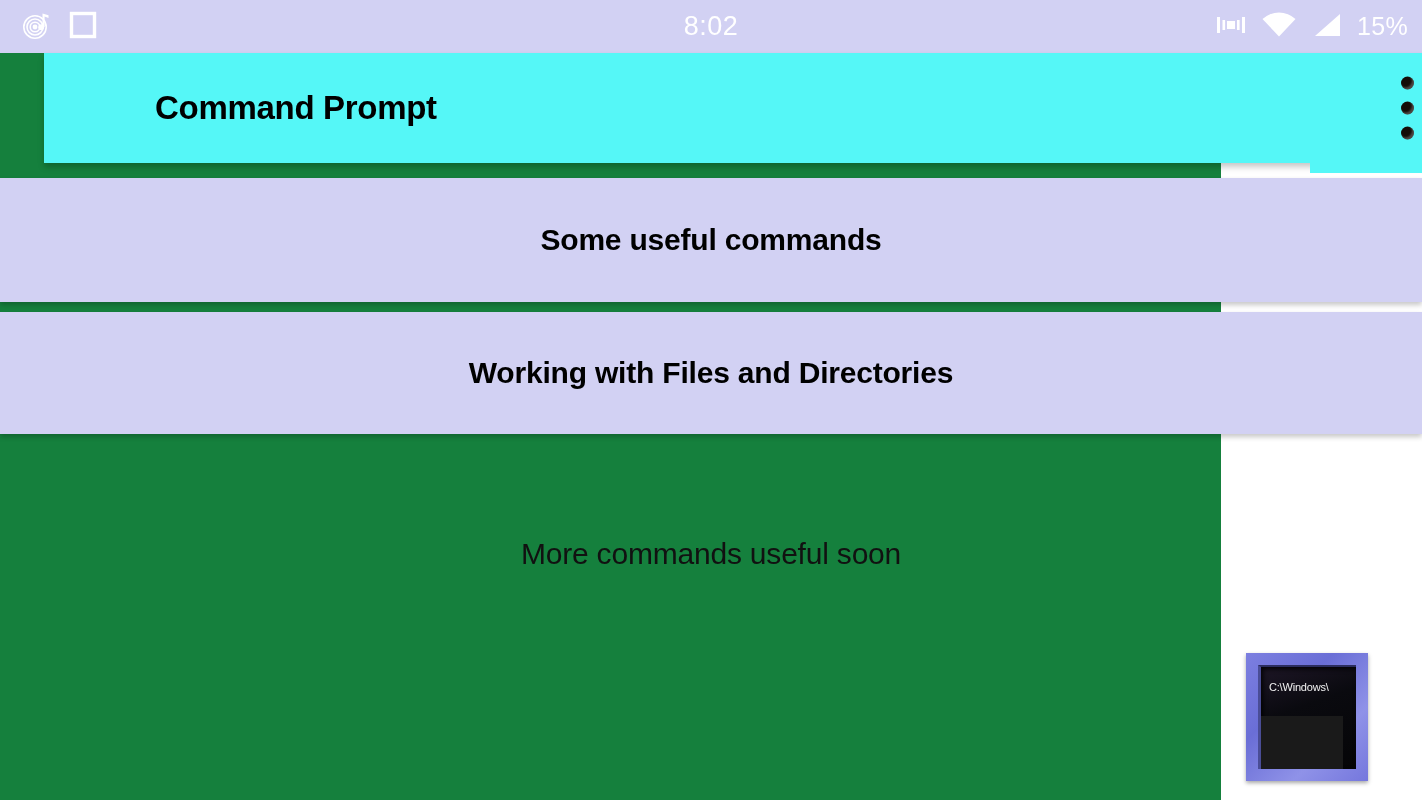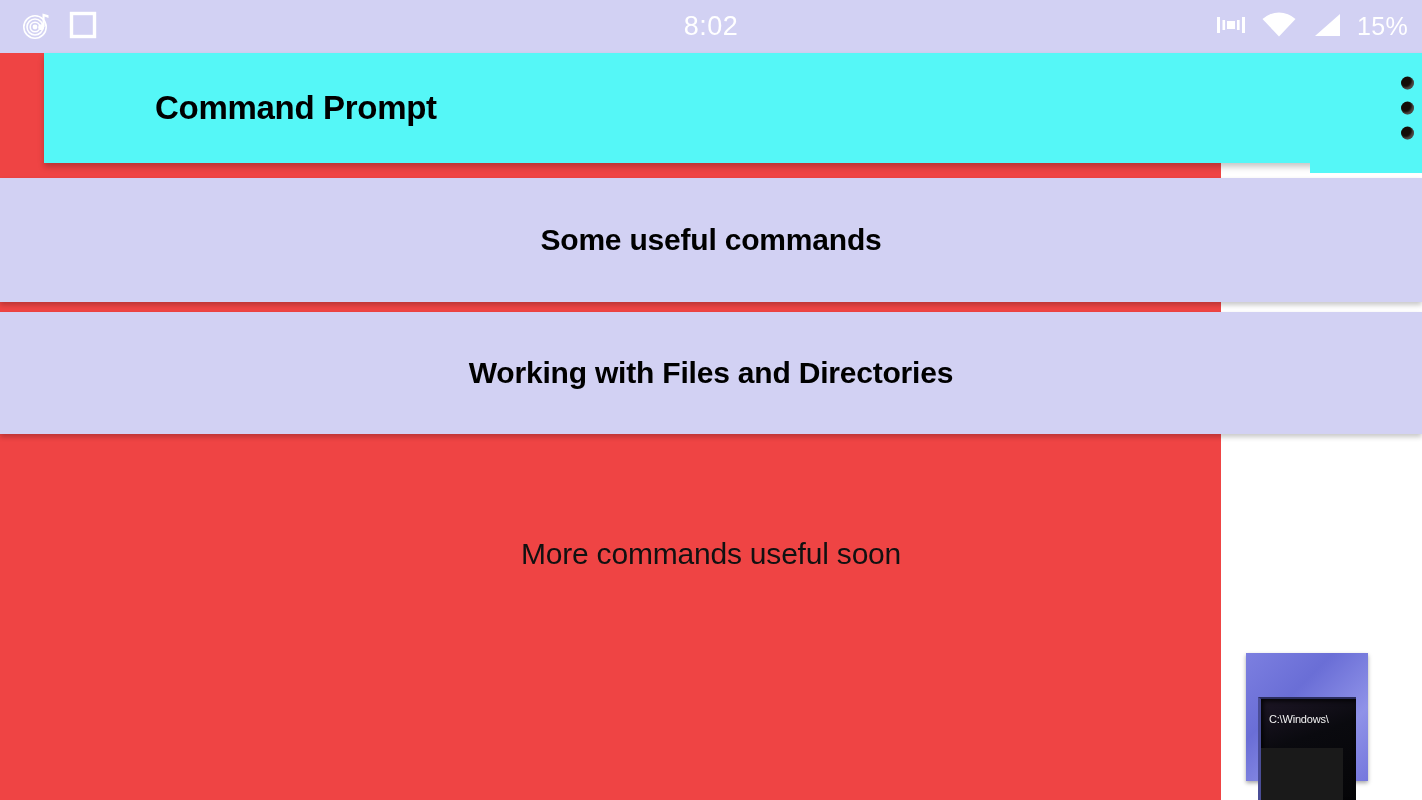--- a/index.html
+++ b/index.html
@@ -2,21 +2,21 @@
 <html><head>
 <meta charset="utf-8">
 <style>
   * { margin:0; padding:0; box-sizing:border-box; }
   html, body {
     width:1422px; height:800px;
     background:#ffffff;
     font-family:"Liberation Sans", sans-serif;
     overflow:hidden;
   }
-  .screen { position:relative; width:1221px; height:800px; background:#ef4444; }
+  .screen { position:relative; width:1221px; height:800px; background:#15803d; }
 
   
   .status-bar {
     position:absolute; top:0; left:0; width:1422px; height:53px;
     background:#d2d1f3;
     display:flex; align-items:center;
   }
   .status-left { display:flex; align-items:center; gap:16px; padding-left:22px; }
   .status-icon { display:block; }
   .status-time {
@@ -83,21 +83,20 @@
     padding:12px;
     box-shadow:0 2px 4px rgba(0,0,0,0.35);
   }
   .cmd-screen {
     position:relative; width:100%; height:100%;
     background:linear-gradient(160deg,#1d1626 0%,#0a0a0f 40%,#050507 100%);
     border-left:3px solid #4a4d96;
     border-top:2px solid #2b2d5e;
     box-shadow:inset 2px 2px 5px rgba(0,0,0,0.9);
     overflow:hidden;
-    margin-top:32px;
   }
   .cmd-text {
     position:absolute; left:8px; top:14px;
     font-family:"Liberation Sans", sans-serif;
     font-size:11px; color:#f2f2f2; white-space:nowrap;
     letter-spacing:-0.2px;
   }
   .cmd-lower {
     position:absolute; left:0; bottom:0; width:86%; height:52%;
     background:#1a1a1a;

